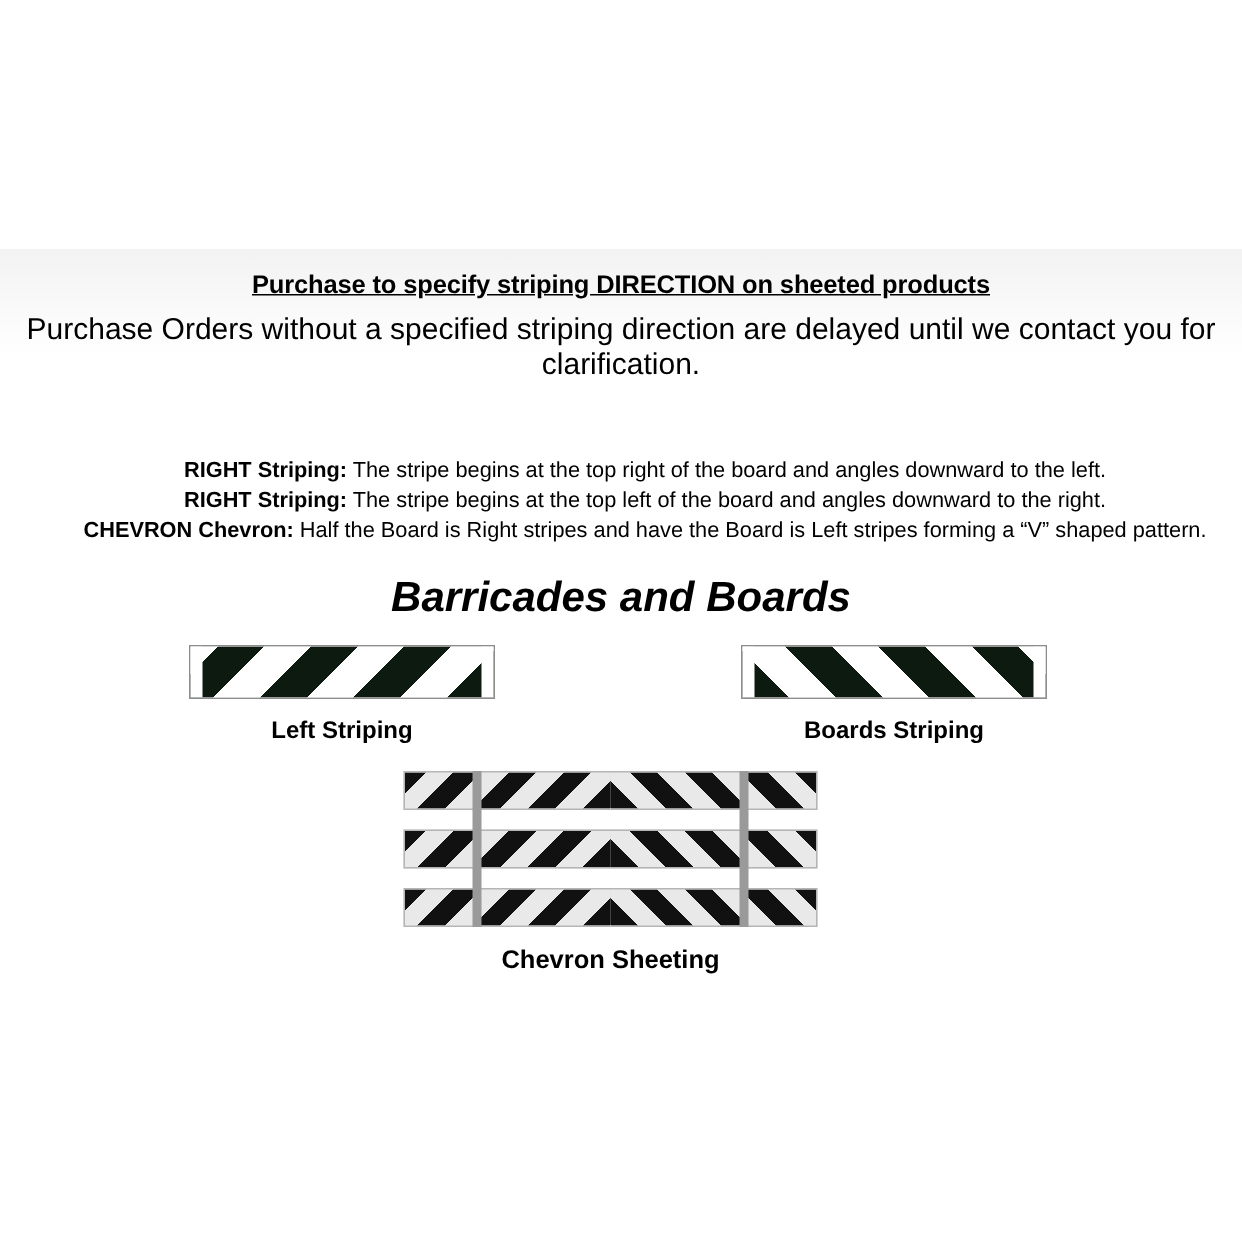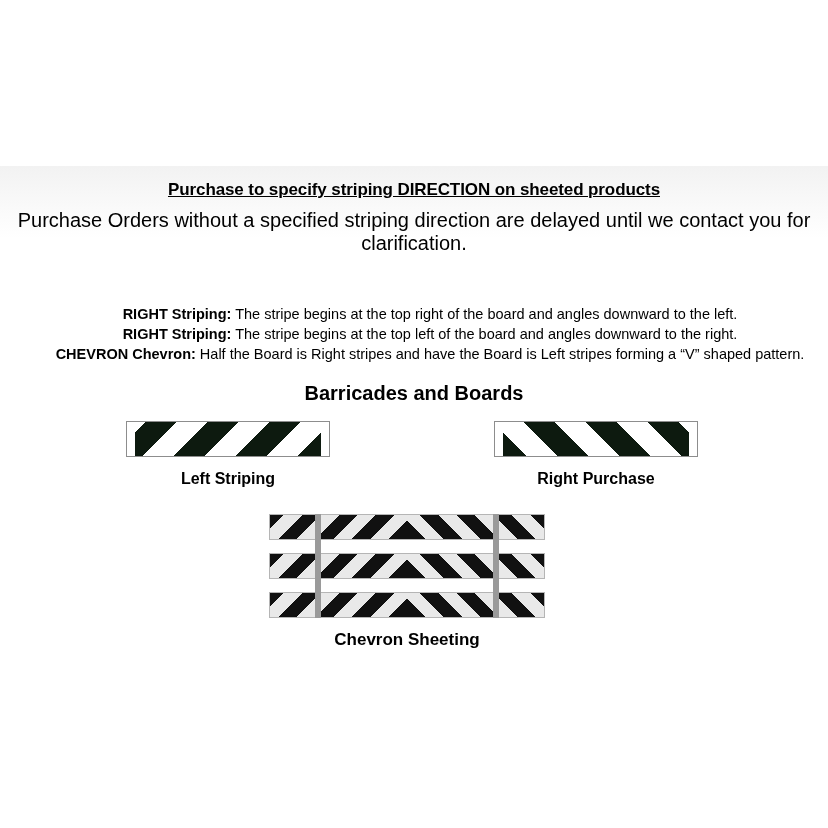--- a/index.html
+++ b/index.html
@@ -57,23 +57,24 @@
     margin-top: 49px;
     text-align: center;
     font-size: 14.5px;
     line-height: 20px;
   }
   .rules div { white-space: nowrap; padding-left: 32px; }
   .rules b { font-weight: bold; }
 
   .section-title {
     text-align: center;
-    font-size: 20px;
+    font-size: 28px;
     font-weight: bold;
     margin-top: 18px;
+    font-style: italic;
   }
 
   
   .boards-row {
     position: relative;
     height: 110px;
     margin-top: 16px;
   }
 
   .board-block {
@@ -228,21 +229,21 @@
         </div>
         <div class="board-label">Left Striping</div>
       </div>
 
       <div class="board-block right">
         <div class="board">
           <div class="stripes-right"></div>
           <div class="board-cap l"></div>
           <div class="board-cap r"></div>
         </div>
-        <div class="board-label">Right Purchase</div>
+        <div class="board-label">Boards Striping</div>
       </div>
 
     </div>
 
     <div class="chevron-block">
       <div class="chev-frame">
         <div class="chev-rail">
           <div class="chev-half a"></div>
           <div class="chev-half b"></div>
         </div>

